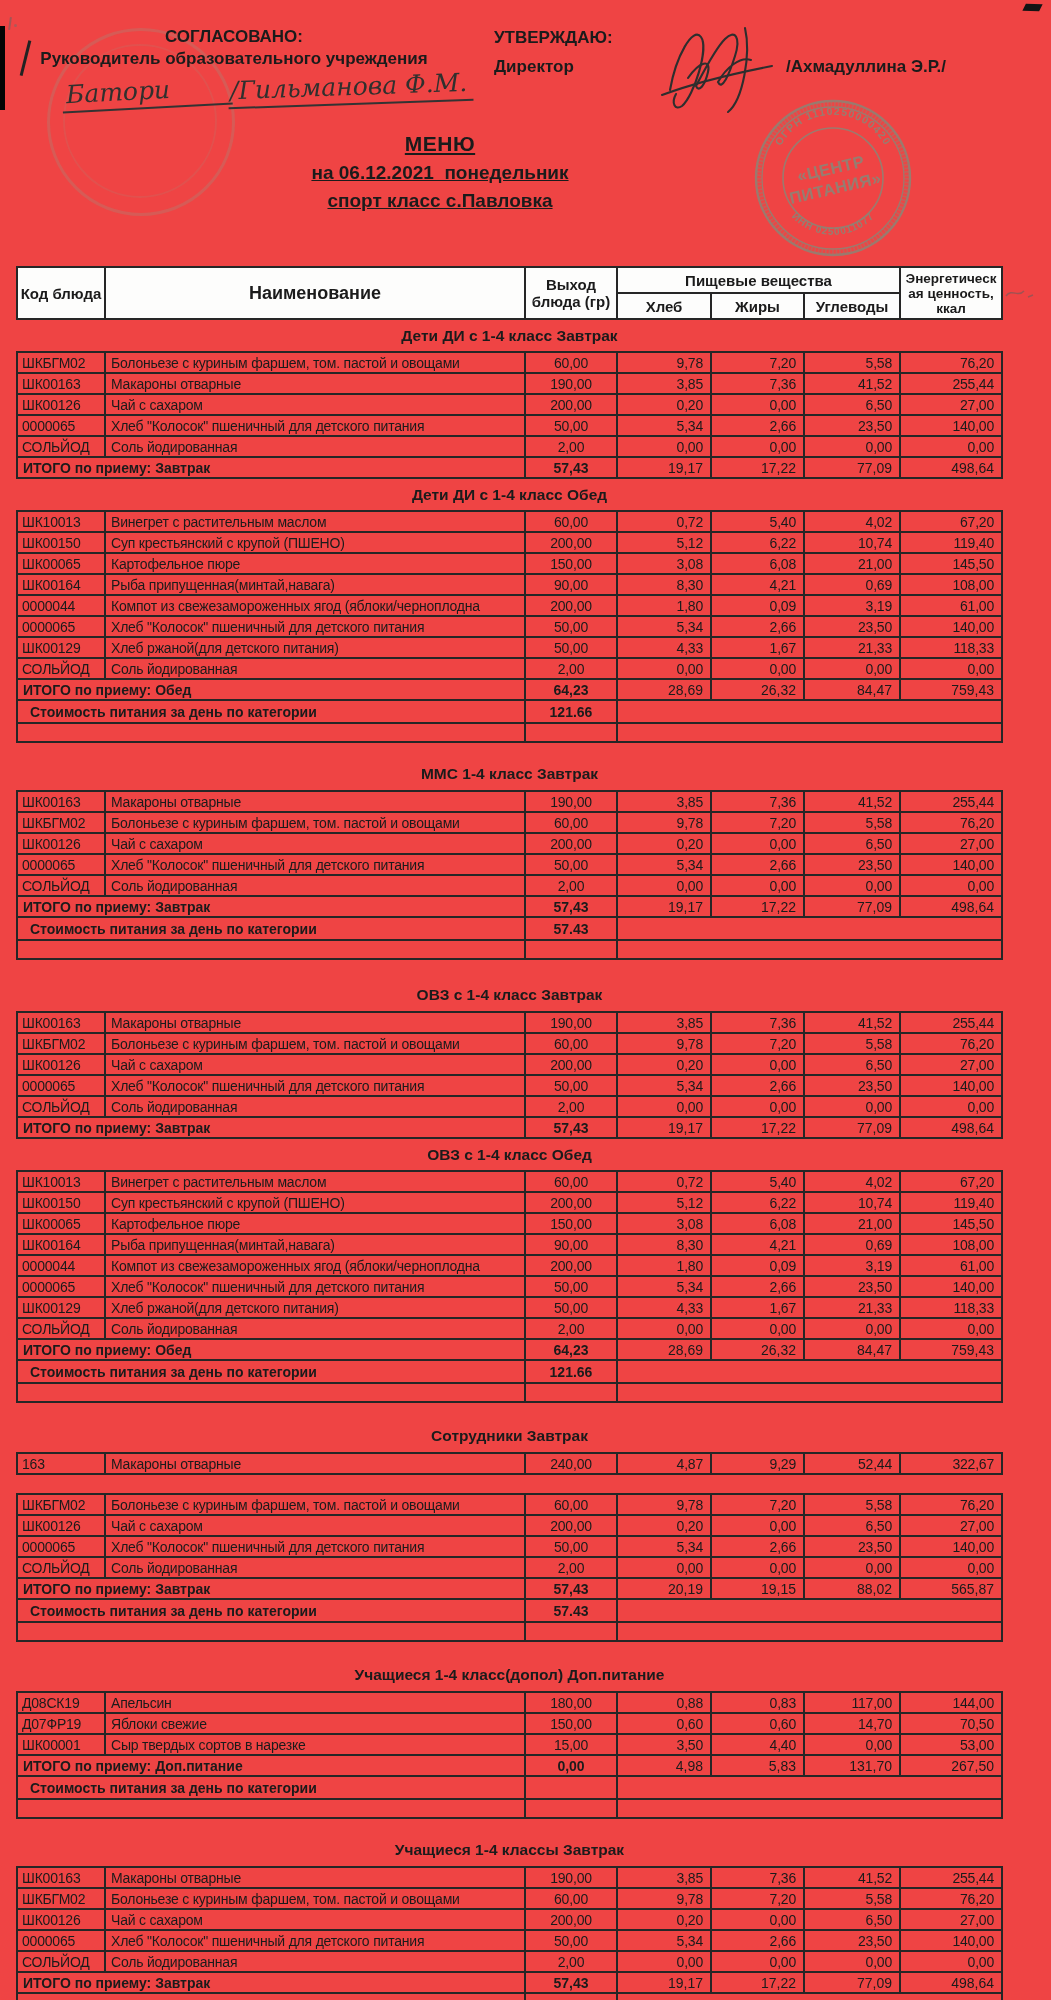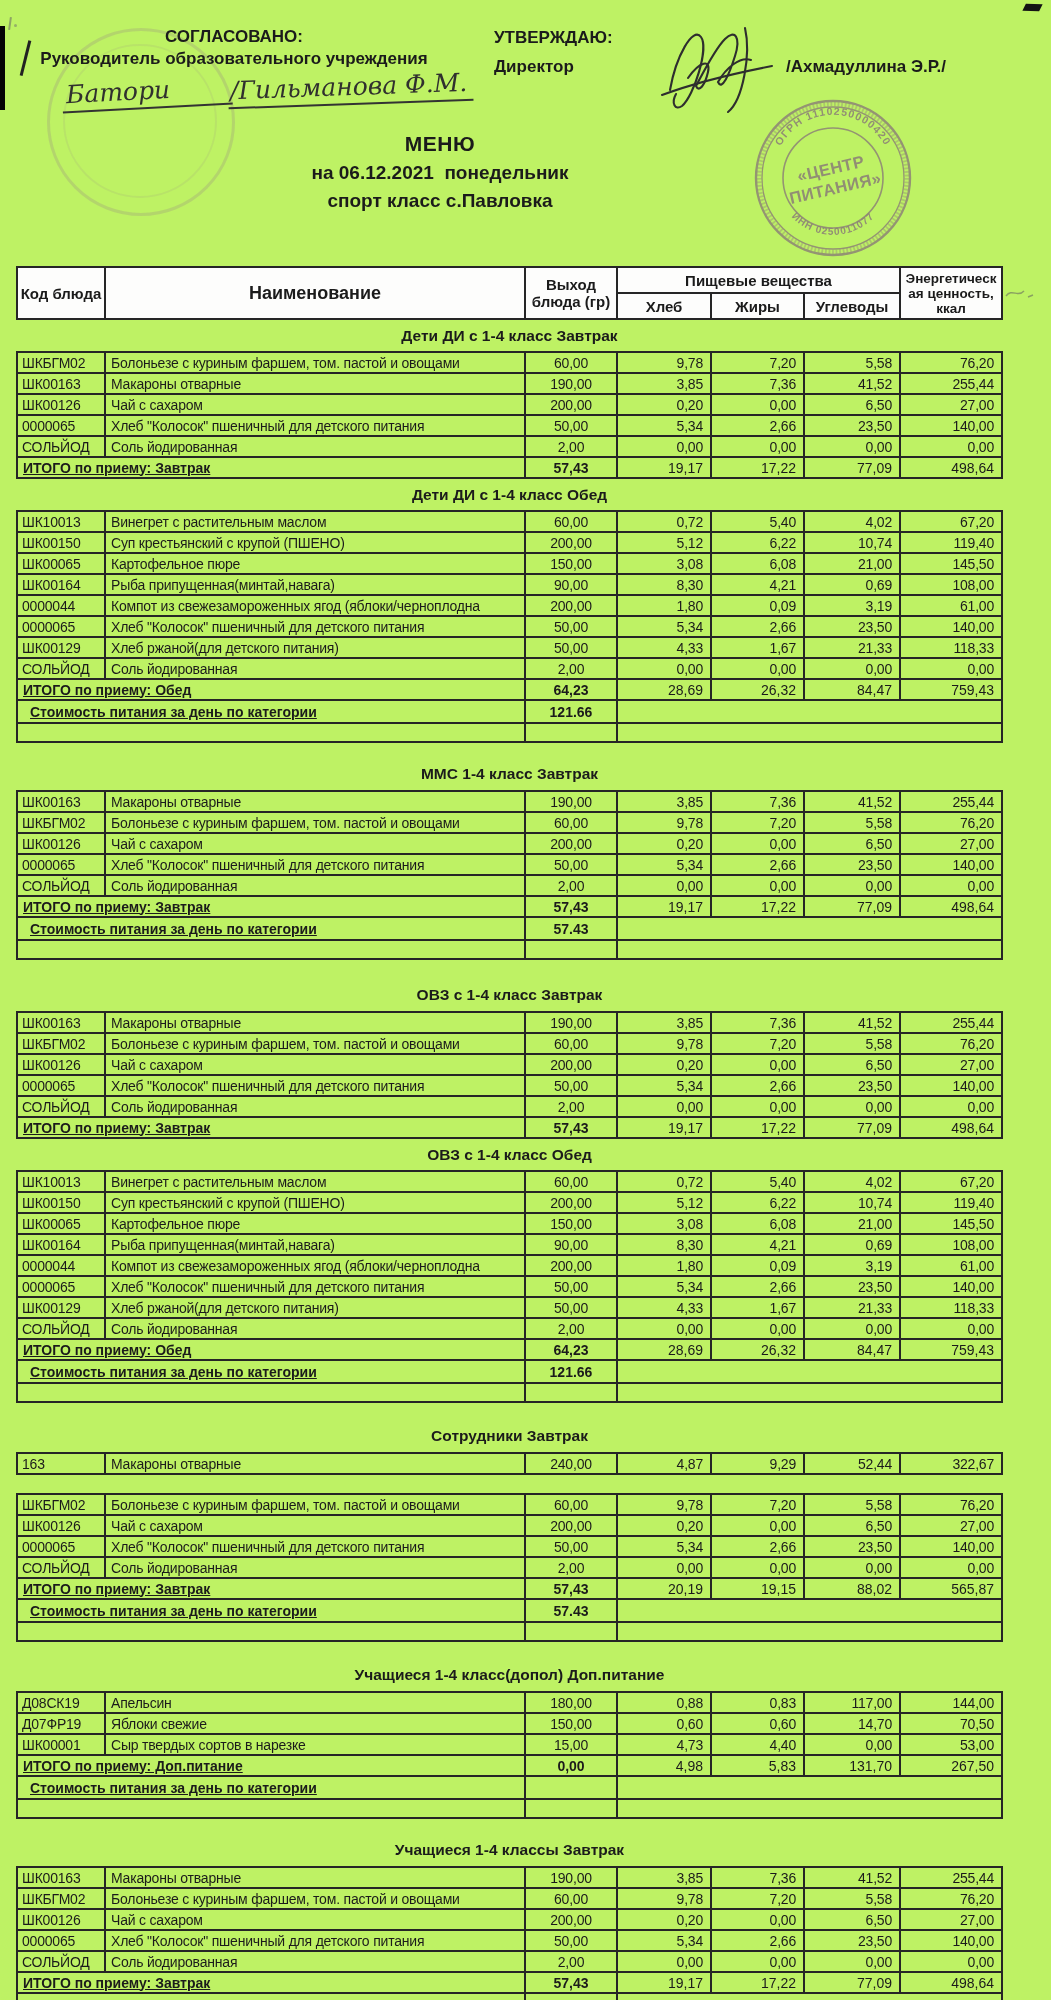--- a/index.html
+++ b/index.html
@@ -3,21 +3,21 @@
 <meta charset="utf-8">
 <style>
   html,body{margin:0;padding:0;}
   body{
     width:1051px;height:2000px;
     background:#f4f4f2;
     font-family:"Liberation Sans",sans-serif;
     color:#1b1b1b;
     position:relative;overflow:hidden;
   }
-  .page{position:absolute;inset:0;background:#bef264;}
+  .page{position:absolute;inset:0;background:#ef4444;}
 
   
   .corner-mark{position:absolute;right:10px;top:4px;width:17px;height:7px;background:#141414;transform:skewX(-25deg) rotate(2deg);}
   .edge-bar{position:absolute;left:0;top:26px;width:5px;height:84px;background:#050505;}
   .pencil-mark{position:absolute;left:9px;top:17px;width:2px;height:13px;background:rgba(100,100,100,.55);transform:rotate(8deg);}
   .pencil-dot{position:absolute;left:14px;top:24px;width:3px;height:3px;background:rgba(110,110,110,.5);border-radius:50%;}
   .margin-squiggle{position:absolute;left:1004px;top:286px;}
   .ghost-circle{position:absolute;left:47px;top:28px;width:182px;height:182px;border:3px solid rgba(155,147,130,.30);border-radius:50%;}
   .ghost-circle-inner{position:absolute;left:63px;top:44px;width:150px;height:150px;border:2px solid rgba(155,147,130,.16);border-radius:50%;}
 
@@ -25,21 +25,21 @@
   .agreed-block{position:absolute;left:30px;top:26px;width:408px;text-align:center;font-weight:bold;font-size:17px;line-height:22px;}
   .agreed-slash{position:absolute;left:24px;top:40px;width:2.5px;height:36px;background:#222;transform:rotate(14deg);}
   .approve-block{position:absolute;left:494px;top:28px;font-weight:bold;font-size:17px;line-height:20px;}
   .approve-role{margin-top:9px;}
   .director-name{position:absolute;left:786px;top:57px;font-weight:bold;font-size:17px;}
   .hand-sign{font-family:"DejaVu Serif",serif;font-style:italic;color:#30302e;font-size:25px;}
   .hand-sign-1{position:absolute;left:62px;top:76px;transform:rotate(-3deg);border-bottom:2px solid #333;padding:0 62px 2px 4px;}
   .hand-sign-2{position:absolute;left:228px;top:72px;transform:rotate(-2deg);border-bottom:2px solid #333;padding:0 6px 2px 2px;}
   .sign-svg{position:absolute;left:648px;top:16px;}
 
-  .menu-head{position:absolute;left:150px;top:132px;width:580px;text-align:center;font-weight:bold;}
+  .menu-head{position:absolute;left:150px;top:132px;width:580px;text-align:center;font-weight:bold;text-decoration:underline;}
   .menu-title{font-size:21px;letter-spacing:.5px;}
   .menu-sub{font-size:19px;margin-top:6px;white-space:pre;}
 
   .stamp-svg{position:absolute;left:752px;top:97px;}
 
   
   table.menu{
     position:absolute;left:16px;top:266px;
     width:985px;border-collapse:collapse;table-layout:fixed;
   }
@@ -51,21 +51,21 @@
   thead tr{height:26px;}
   th.h-name{font-size:18px;}
   th.h-energy{font-size:13.5px;line-height:15px;white-space:pre-line;font-weight:bold;}
   .title-row td{border:none;background:transparent;text-align:center;font-weight:bold;font-size:15.5px;height:33px;padding:0;}
   .data-row td{border:2px solid #262626;height:21px;font-size:14px;padding:0 5px;letter-spacing:-0.2px;}
   .c-code{padding-left:4px !important;overflow:hidden;white-space:nowrap;}
   .c-name{white-space:nowrap;overflow:hidden;}
   .c-out{text-align:center;}
   .c-num{text-align:right;padding-right:7px !important;}
   .total-row td{border:2px solid #262626;height:21px;font-size:14px;padding:0 5px;}
-  .c-total-label{font-weight:bold;white-space:nowrap;overflow:hidden;text-decoration:underline;}
+  .c-total-label{font-weight:bold;white-space:nowrap;overflow:hidden;}
   .c-bold{font-weight:bold;}
   .cost-row td{border:2px solid #262626;height:23px;font-size:14px;padding:0 12px;}
   .spacer-row td{border:2px solid #262626;height:19px;}
   .gap-row td{border:none;background:transparent;padding:0;}
 </style>
 </head>
 <body>
 
 <div class="page">
 
@@ -623,21 +623,21 @@
           <td class="c-out">150,00</td>
           <td class="c-num">0,60</td>
           <td class="c-num">0,60</td>
           <td class="c-num">14,70</td>
           <td class="c-num">70,50</td>
         </tr>
         <tr class="data-row">
           <td class="c-code">ШК00001</td>
           <td class="c-name">Сыр твердых сортов в нарезке</td>
           <td class="c-out">15,00</td>
-          <td class="c-num">4,73</td>
+          <td class="c-num">3,50</td>
           <td class="c-num">4,40</td>
           <td class="c-num">0,00</td>
           <td class="c-num">53,00</td>
         </tr>
         <tr class="total-row">
           <td class="c-total-label" colspan="2">ИТОГО по приему: Доп.питание</td>
           <td class="c-out c-bold">0,00</td>
           <td class="c-num">4,98</td>
           <td class="c-num">5,83</td>
           <td class="c-num">131,70</td>

